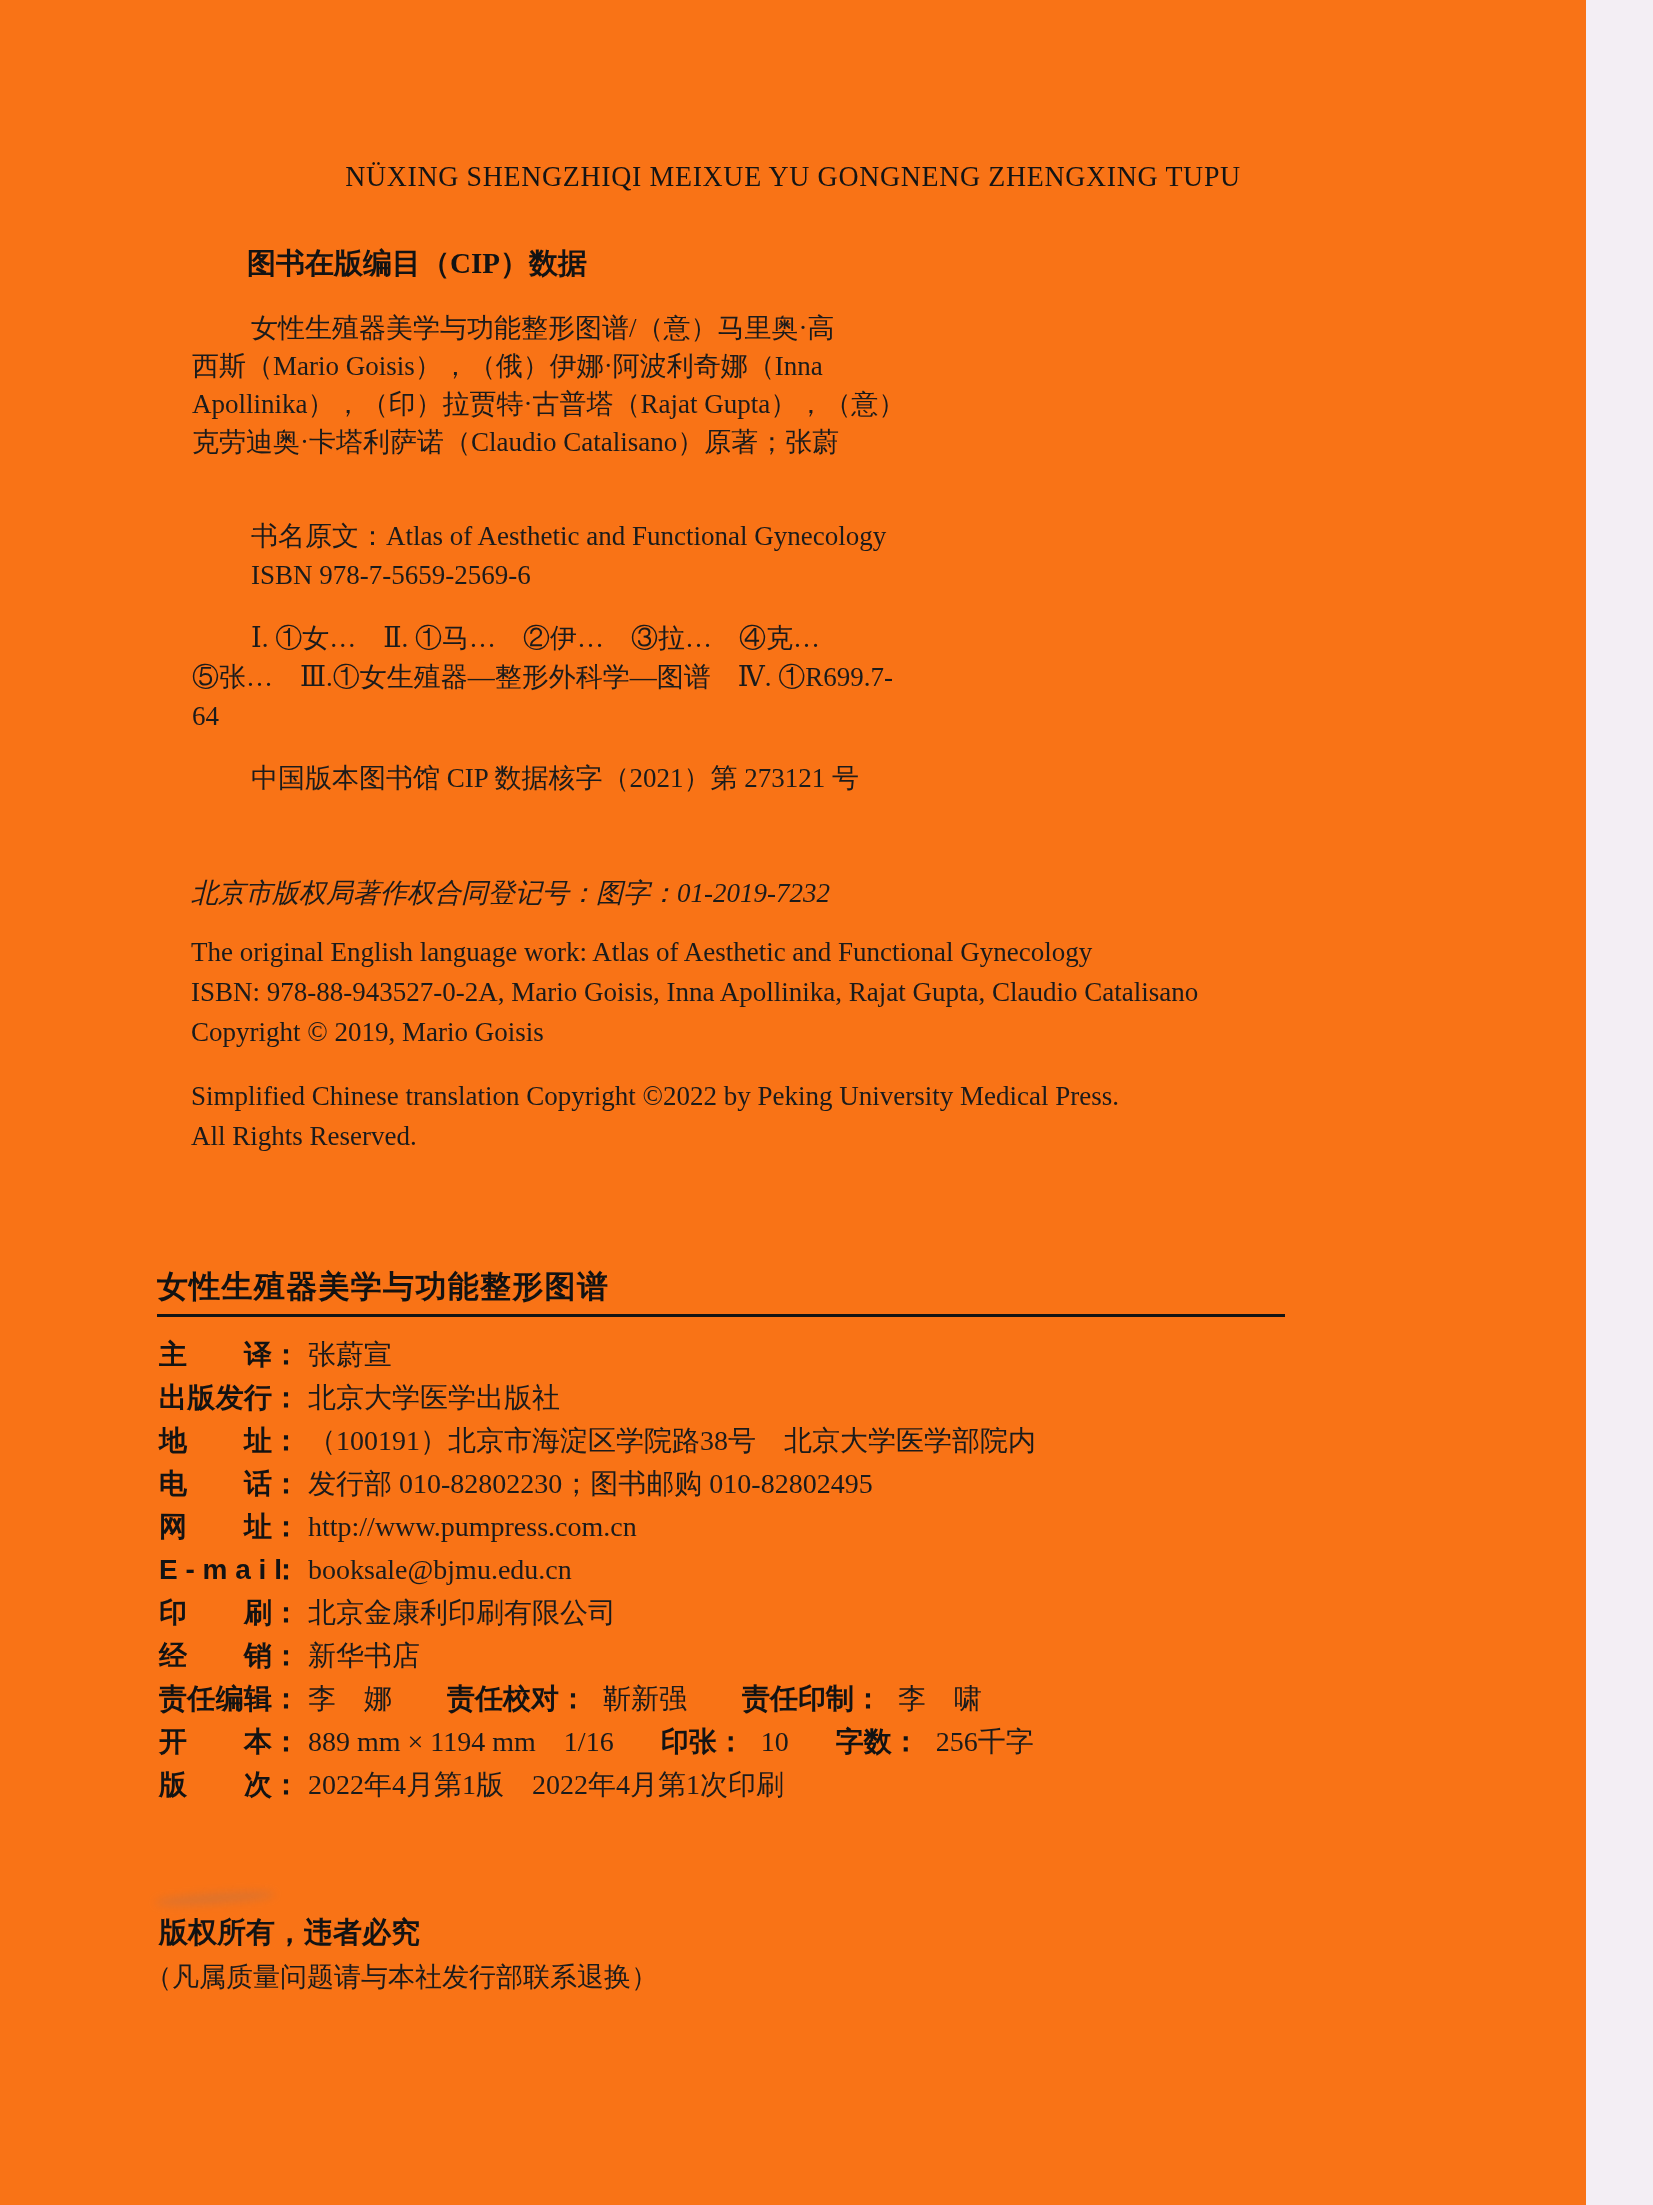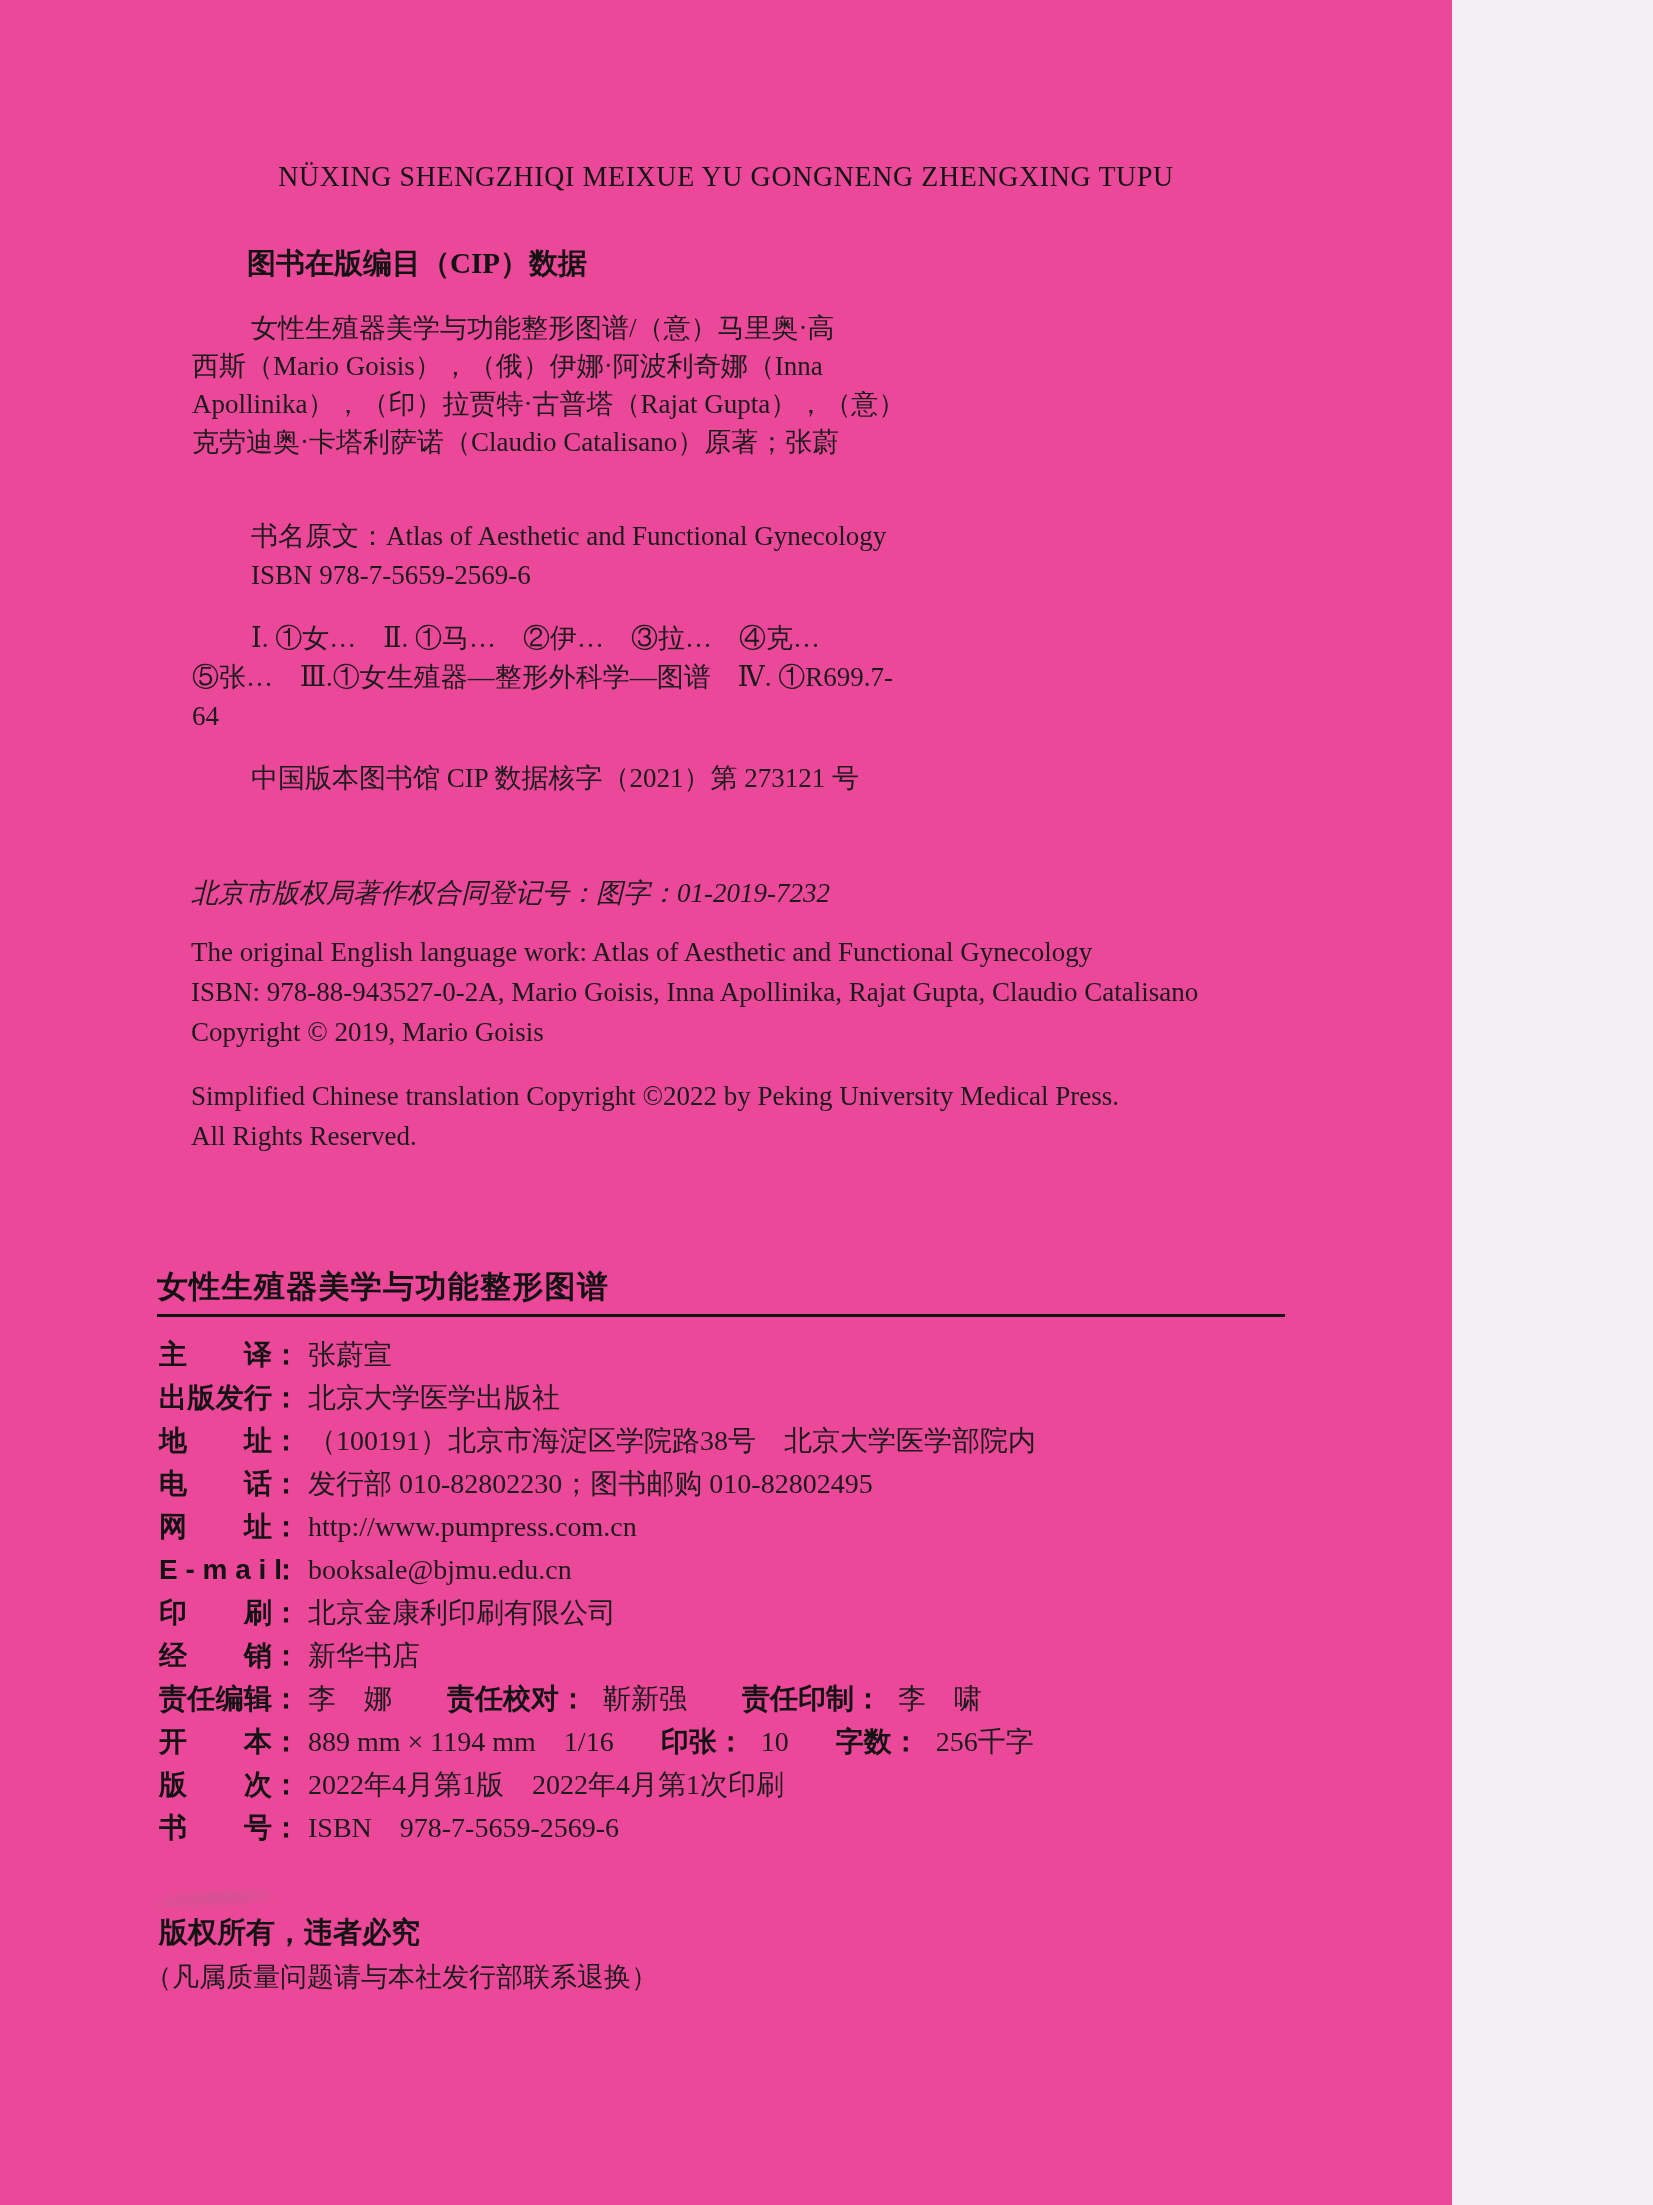--- a/index.html
+++ b/index.html
@@ -1,20 +1,20 @@
 <!DOCTYPE html>
 <html lang="zh" style="font-size:10.7px"><head>
 <meta charset="utf-8">
 <style>
   html,body{margin:0;padding:0;}
   body{background:#f3eef4;}
   .page{
     position:relative;
-    width:1452px;height:2205px;
-    background:#ec4899;
+    width:1586px;height:2205px;
+    background:#f97316;
     color:#1b1b1b;
     font-family:"Liberation Serif","DejaVu Serif",serif;
     overflow:hidden;
   }
 
   .pinyin-title{
     position:absolute;top:160px;left:0;width:100%;
     text-align:center;
     font-size:29px;letter-spacing:0.7px;
     font-family:"Liberation Serif","DejaVu Serif",serif;
@@ -206,23 +206,20 @@
     <div class="row">
       <span class="seg" style="margin-right:40px;"><span class="lbl">开本</span><span class="colon">：</span><span class="val">889 mm × 1194 mm　1/16</span></span>
       <span class="seg" style="margin-right:40px;"><span class="inlbl">印张</span><span class="colon">：</span><span class="inval">10</span></span>
       <span><span class="inlbl">字数</span><span class="colon">：</span><span class="inval">256千字</span></span>
     </div>
 
     <div class="row">
       <span class="lbl">版次</span><span class="colon">：</span><span class="val">2022年4月第1版　2022年4月第1次印刷</span>
     </div>
 
-    <div class="row">
-      <span class="lbl">书号</span><span class="colon">：</span><span class="val">ISBN　978-7-5659-2569-6</span>
-    </div>
 
   </div>
 
   <div class="scan-artifact"></div>
 
   <div class="footer-notice">版权所有，违者必究</div>
   <div class="footer-note">（凡属质量问题请与本社发行部联系退换）</div>
 
 </div>
 

